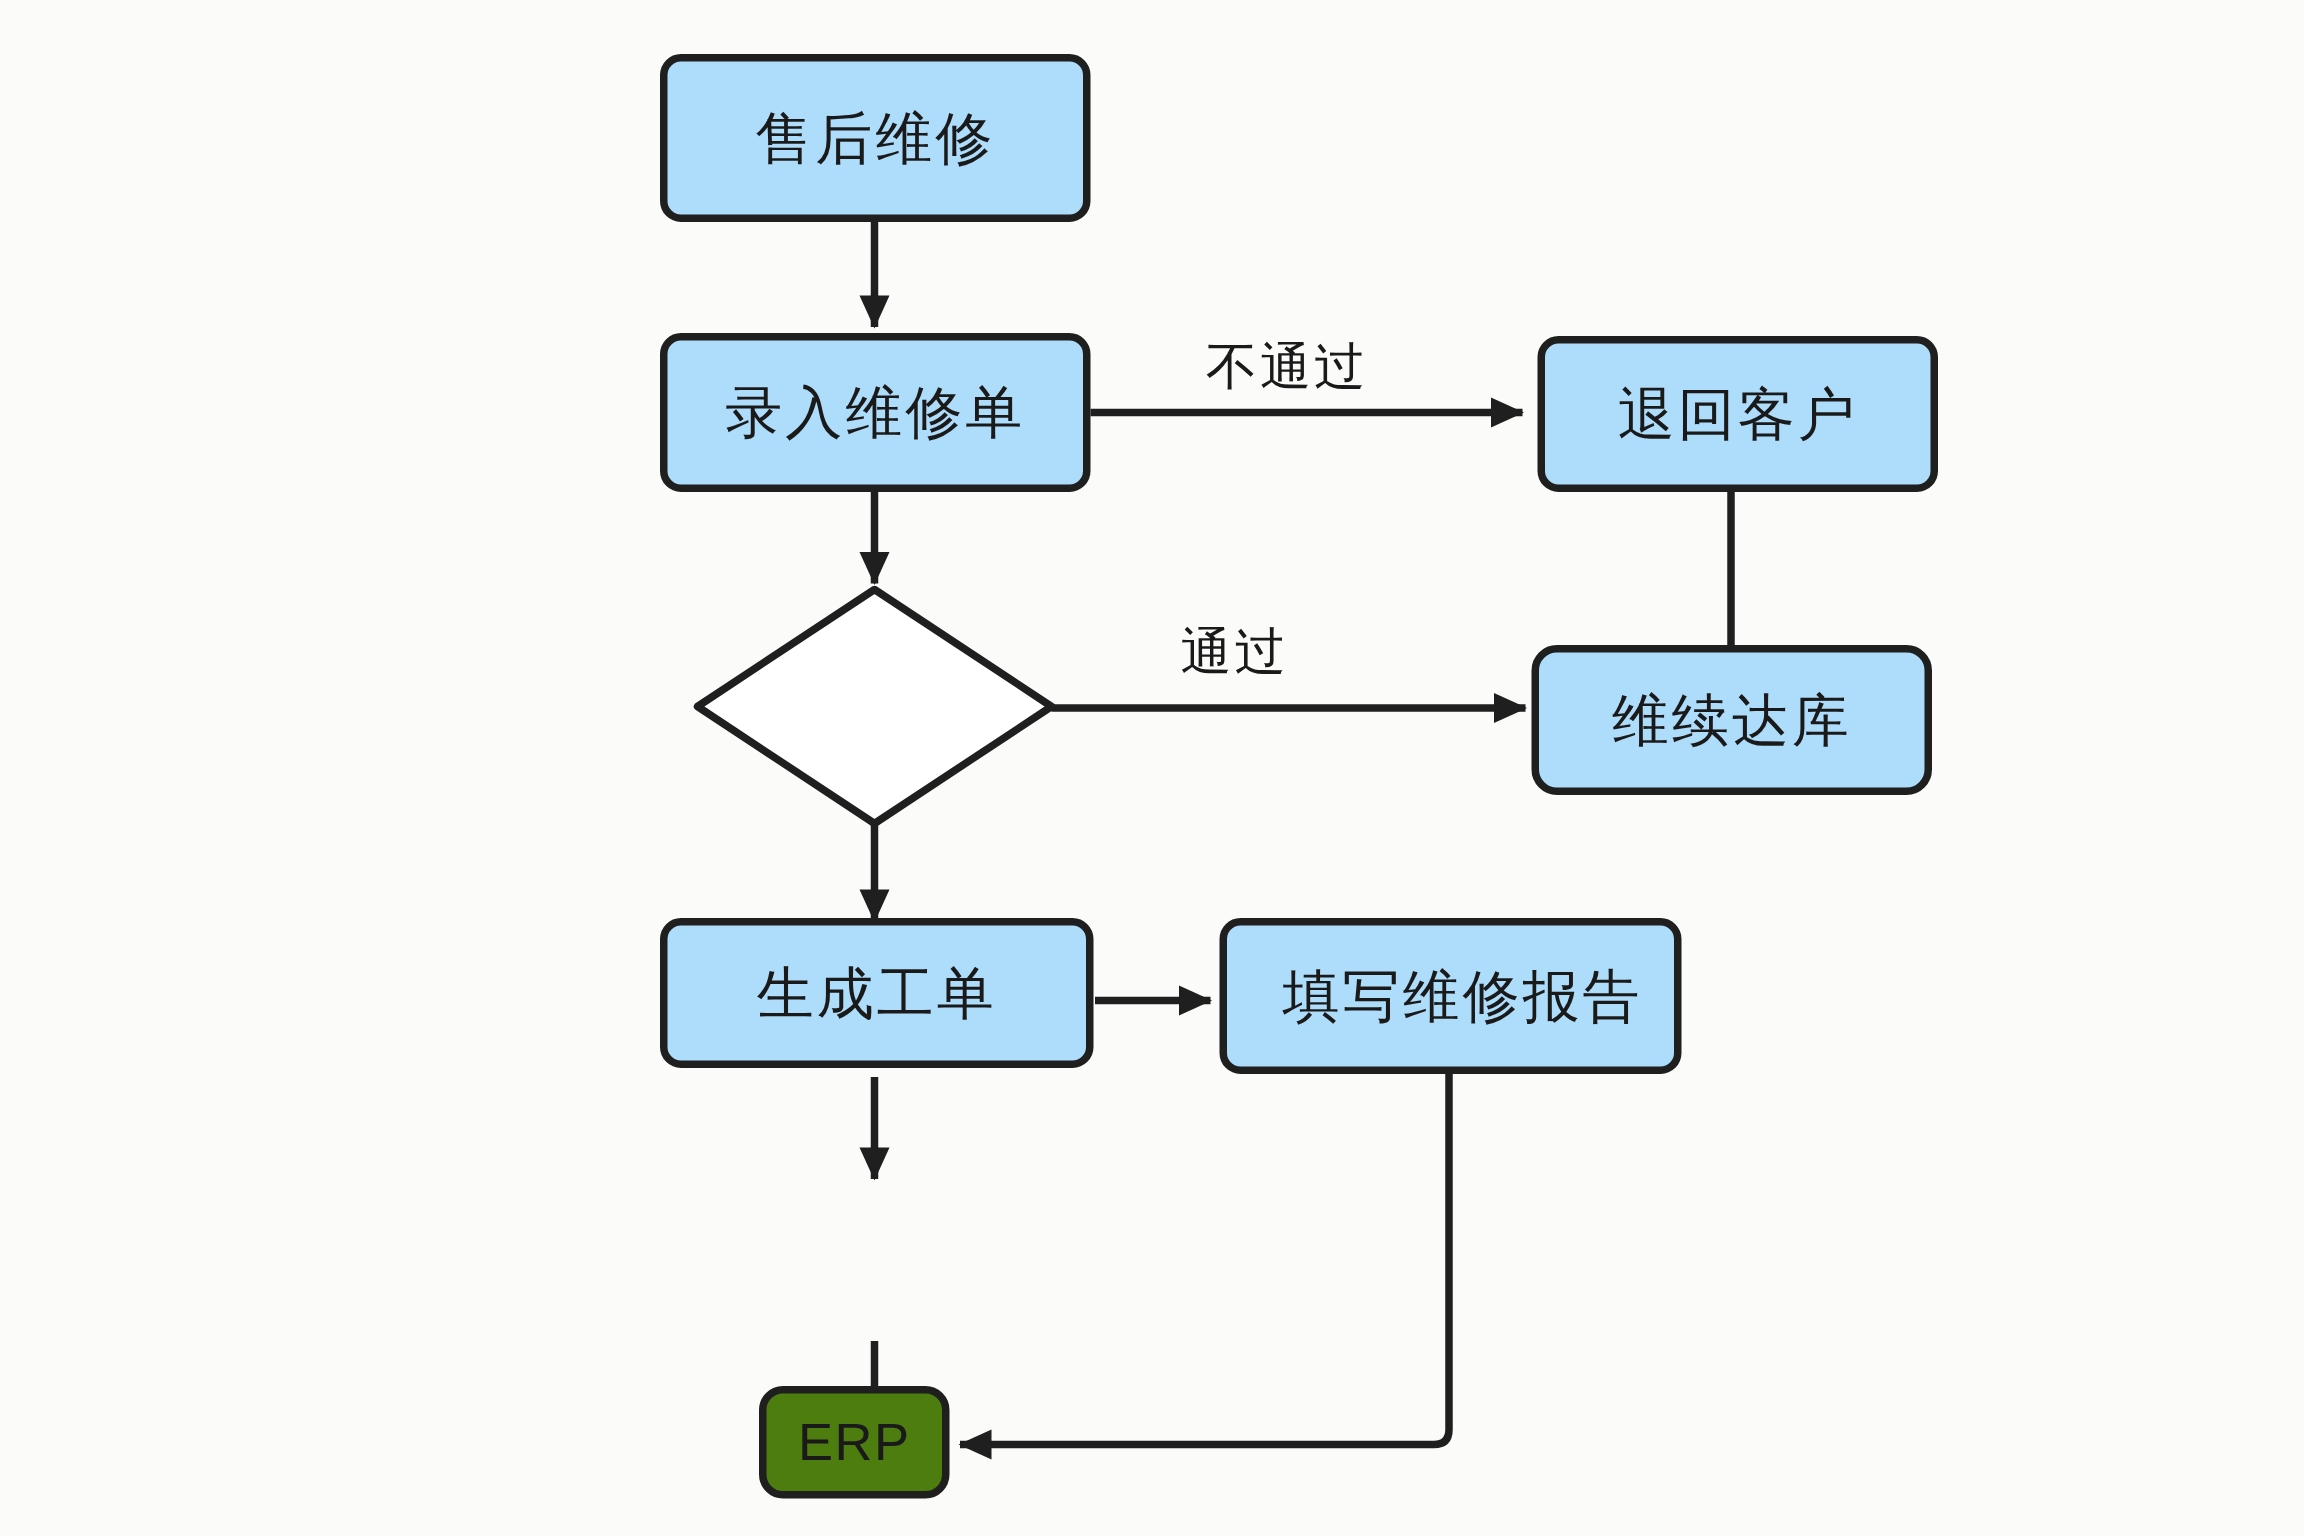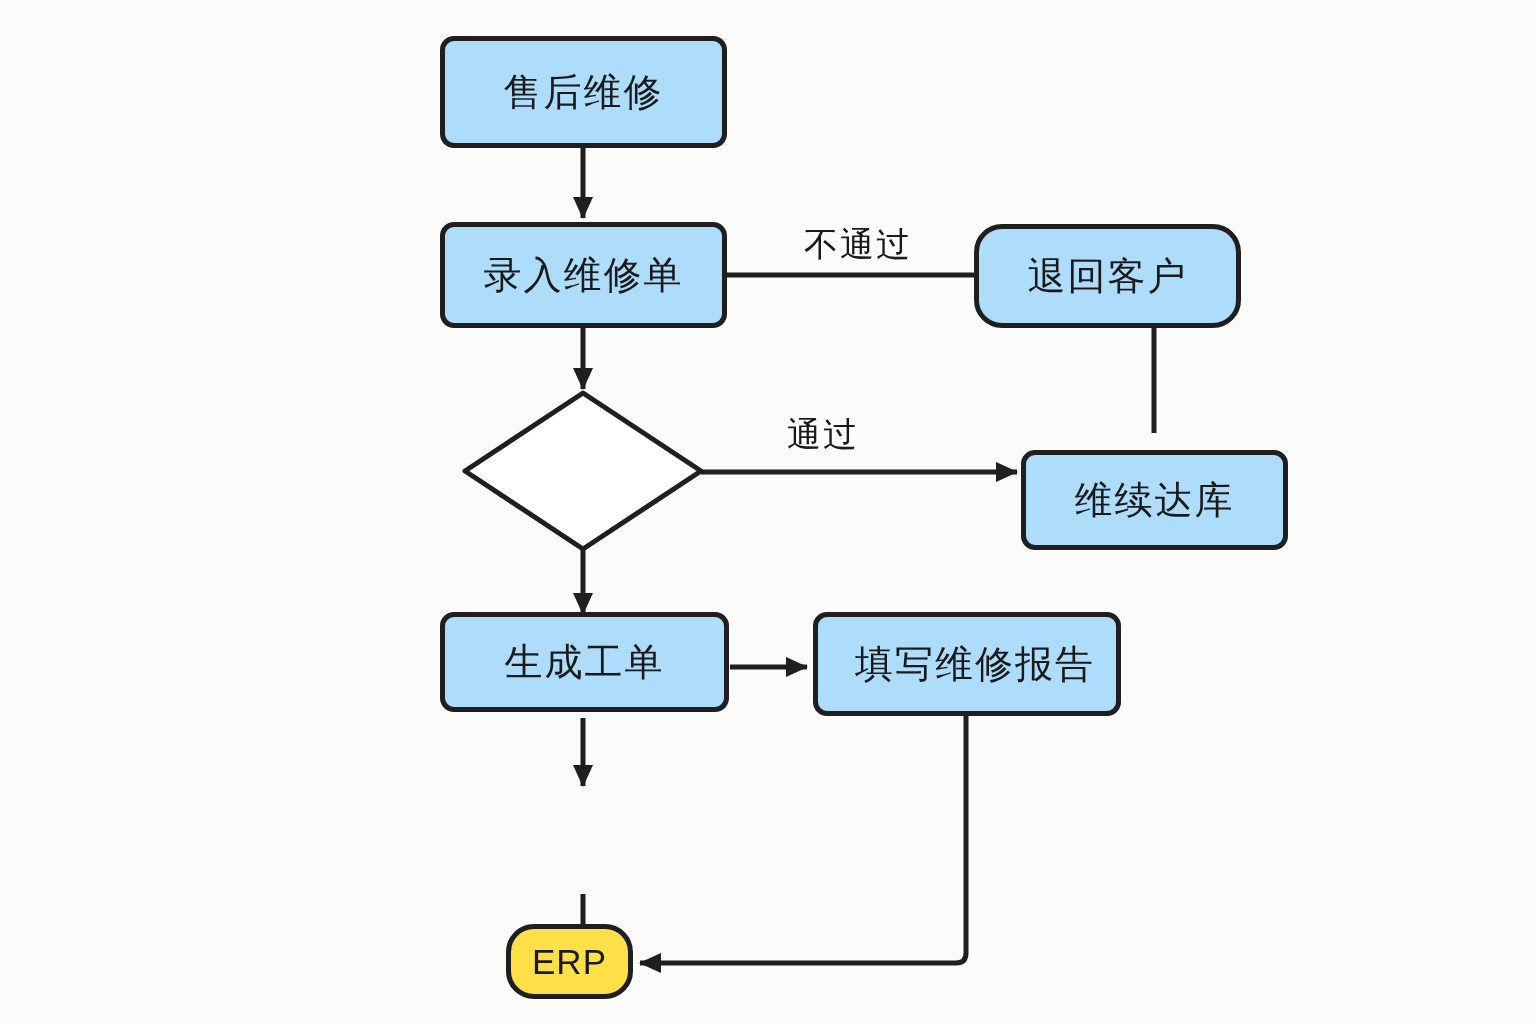--- a/index.html
+++ b/index.html
@@ -53,22 +53,22 @@
     background: var(--node-fill);
     border: 5px solid var(--node-border);
     border-radius: 14px;
     font-size: 38px;
     font-weight: 500;
     letter-spacing: 2px;
     color: var(--text);
     text-align: center;
   }
   .node.system {
-    background: #fde047;
-    border-radius: 28px;
+    background: #4d7c0f;
+    border-radius: 16px;
     font-size: 35px;
     letter-spacing: 1px;
   }
   .decision-label {
     position: absolute;
     display: flex;
     align-items: center;
     justify-content: center;
     font-size: 38px;
     font-weight: 500;
@@ -108,24 +108,24 @@
     <path d="M547 894 L547 927"></path>
     <path d="M930 716 L930 953 Q930 963 920 963 L604 963" marker-end="url(#arrow)"></path>
 
     <polygon class="decision-shape" points="547,393 665,471 547,549 429,471"></polygon>
   </svg>
 
   <div class="node" style="left:404px; top:36px; width:287px; height:112px;">售后维修</div>
 
   <div class="node" style="left:404px; top:222px; width:287px; height:106px;">录入维修单</div>
 
-  <div class="node" style="left:938px; top:224px; width:267px; height:104px;border-radius:28px;">退回客户</div>
+  <div class="node" style="left:989px; top:224px; width:267px; height:104px;">退回客户</div>
 
 
-  <div class="node" style="left:985px; top:450px; width:267px; height:100px;">维续达库</div>
+  <div class="node" style="left:985px; top:430px; width:267px; height:100px;border-radius:17px;">维续达库</div>
 
   <div class="node" style="left:404px; top:612px; width:289px; height:100px;">生成工单</div>
 
   <div class="node" style="left:777px; top:612px; width:308px; height:104px;padding-left:16px;">填写维修报告</div>
 
 
   <div class="node system" style="left:470px; top:924px; width:127px; height:75px;">ERP</div>
 
   <div class="edge-label" style="left:822px; top:222px;">不通过</div>
 

